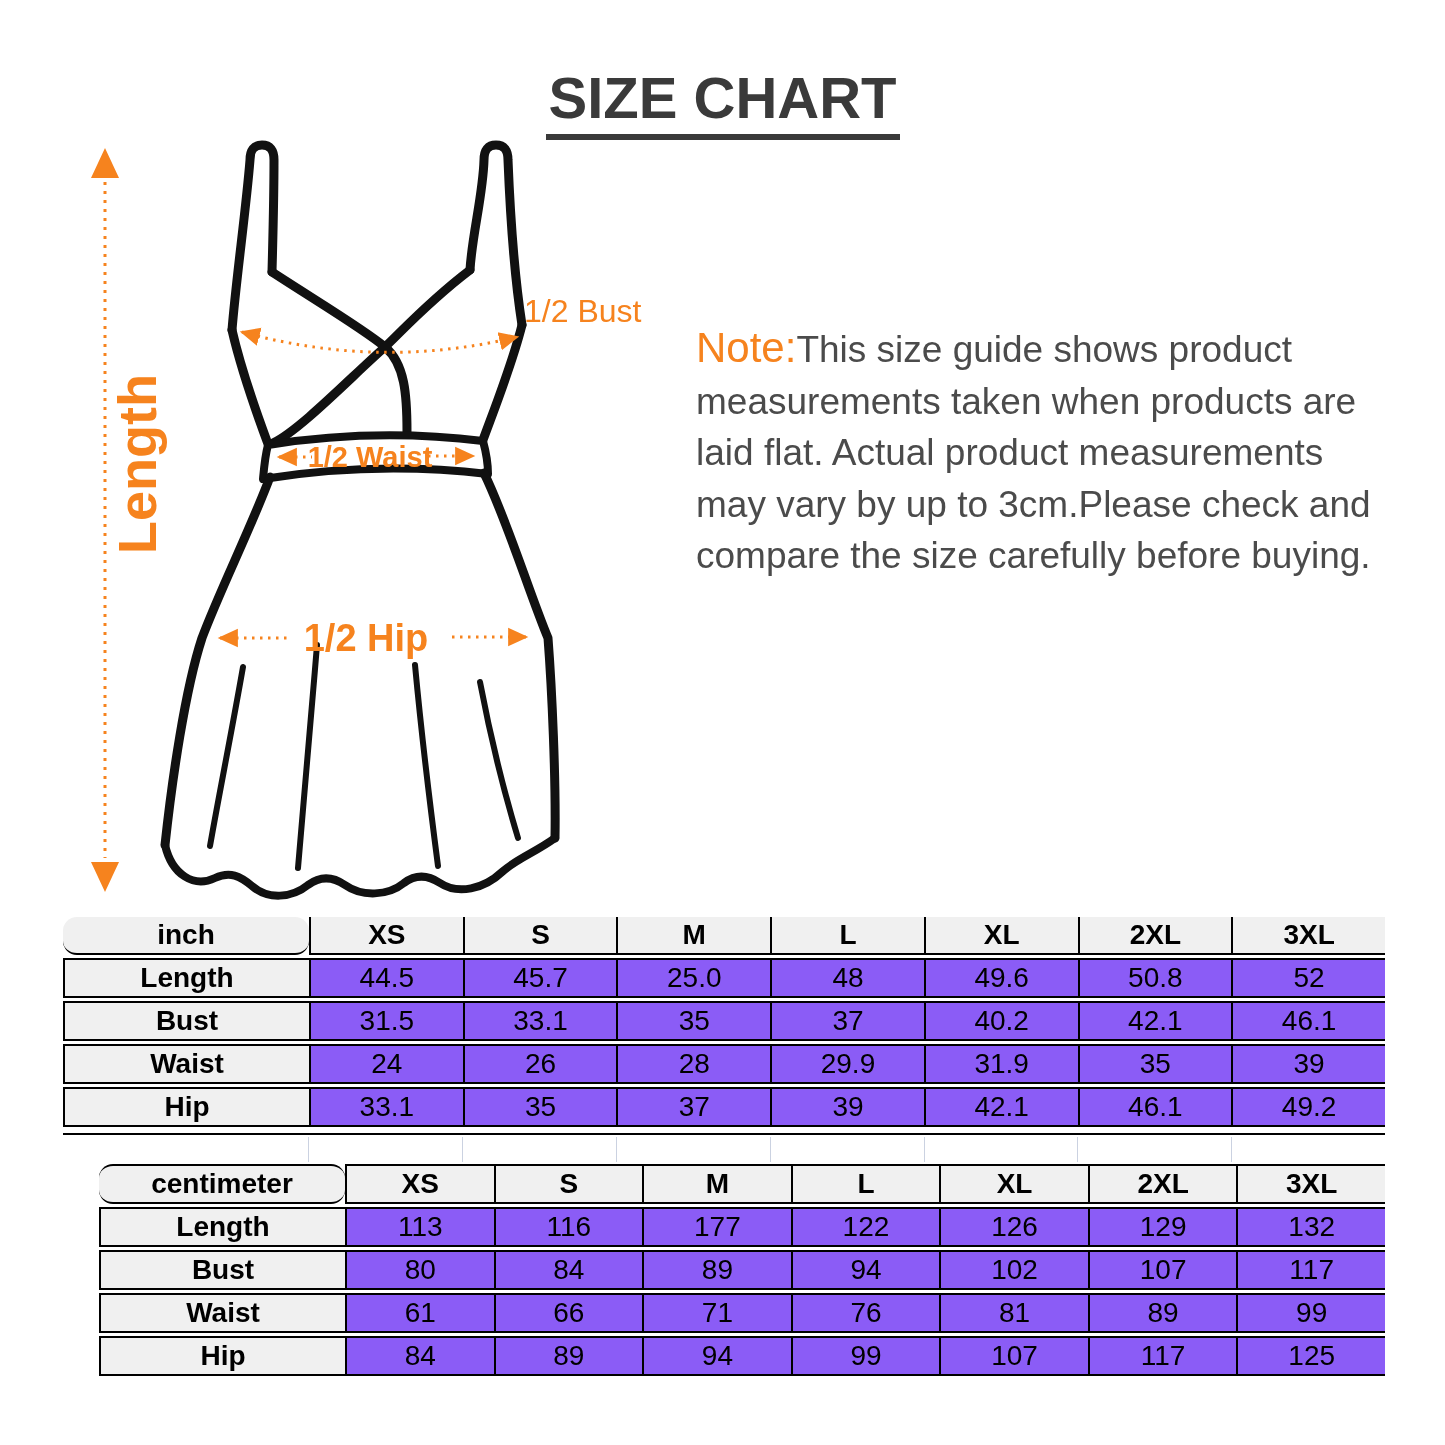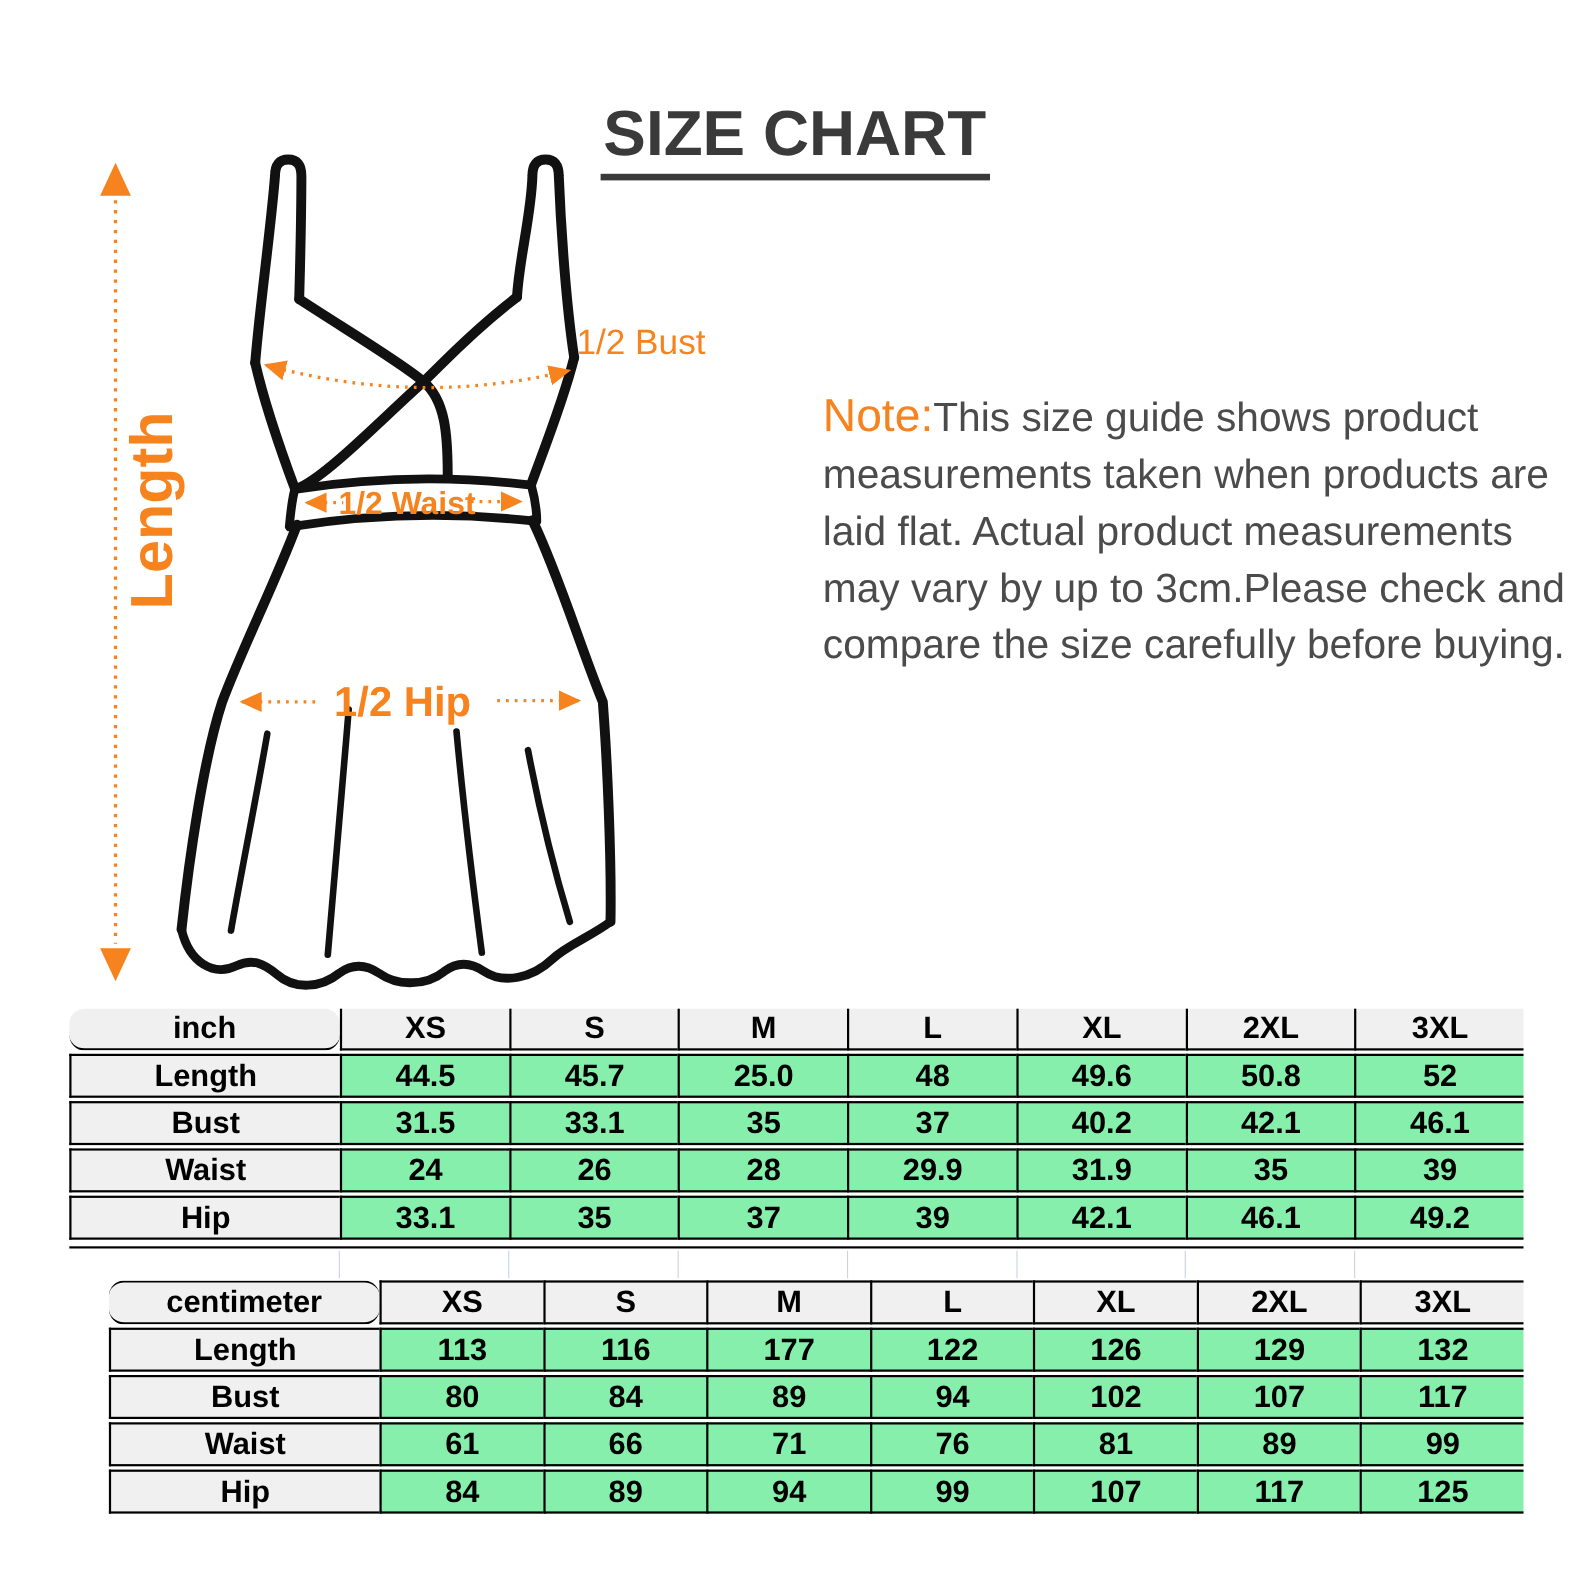--- a/index.html
+++ b/index.html
@@ -1,34 +1,34 @@
 <!DOCTYPE html>
 <html style="--accent: #F6831E; --title-color: #3A3A3A; --note-color: #4B4B4B; --th-bg: #F0F0F0; --gridline: #CBD2E1;"><head>
 <meta charset="utf-8">
 <style>
   html,body{margin:0;padding:0;background:#fff;}
   #page{
     position:relative;width:1445px;height:1445px;background:#ffffff;overflow:hidden;
     font-family:"Liberation Sans",sans-serif;
   }
   
-  .title-wrap{position:absolute;left:0;right:0;top:68px;text-align:center;margin-top:24px;}
+  .title-wrap{position:absolute;left:0;right:0;top:68px;text-align:center;}
   .page-title{
     display:inline-block;font-size:58px;font-weight:bold;letter-spacing:0px;
     color:var(--title-color);border-bottom:6px solid var(--title-color);
     padding:0 3px 5px 3px;line-height:1.05;
   }
   
   #dress-svg{position:absolute;left:60px;top:130px;}
   #dress-svg text{font-family:"Liberation Sans",sans-serif;}
   .orange-fill{fill:var(--accent);}
   .orange-stroke{stroke:var(--accent);}
   
-  .note{position:absolute;left:748px;top:322px;color:var(--note-color);
-        font-size:37px;line-height:51.5px;margin-top:30px;}
+  .note{position:absolute;left:696px;top:322px;color:var(--note-color);
+        font-size:37px;line-height:51.5px;}
   .note-line{white-space:nowrap;}
   .note-prefix{color:var(--accent);font-size:42px;}
   
   table.size-table{
     position:absolute;left:63px;width:1322px;table-layout:fixed;
     border-collapse:separate;border-spacing:0 3px;
   }
   #size-table-0{top:914px;}
   #size-table-1{top:1161px;padding-left:36px;}
   table.size-table th,table.size-table td{
@@ -39,21 +39,21 @@
     background:var(--th-bg);font-weight:bold;height:38px;
     border-bottom:2px solid #000;border-left:2px solid #000;
   }
   tr.hdr-row th:first-child{border-left:none;border-radius:14px;}
   #size-table-1 tr.hdr-row th{border-top:2px solid #000;height:40px;}
   tr.data-row th{
     background:var(--th-bg);font-weight:bold;
     border:2px solid #000;border-right:none;
   }
   tr.data-row td{
-    background:#86efac;font-weight:bold;
+    background:#8b5cf6;font-weight:normal;
     border:2px solid #000;border-right:none;
   }
   
   .table-gap{
     position:absolute;left:63px;top:1133px;width:1322px;height:27px;
     border-top:2px solid #000;
   }
   .gap-line{position:absolute;top:2px;bottom:0;width:1px;background:var(--gridline);}
 </style>
 </head>

